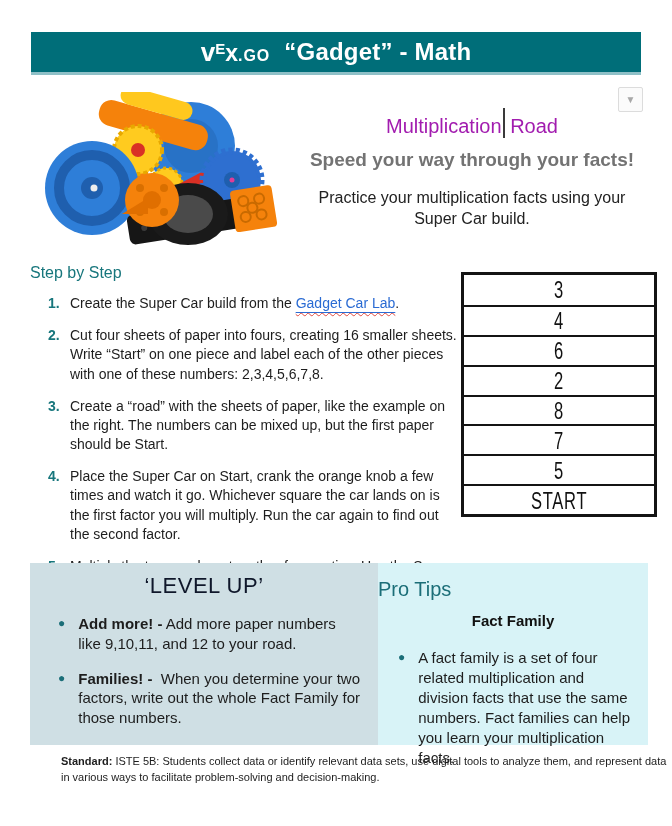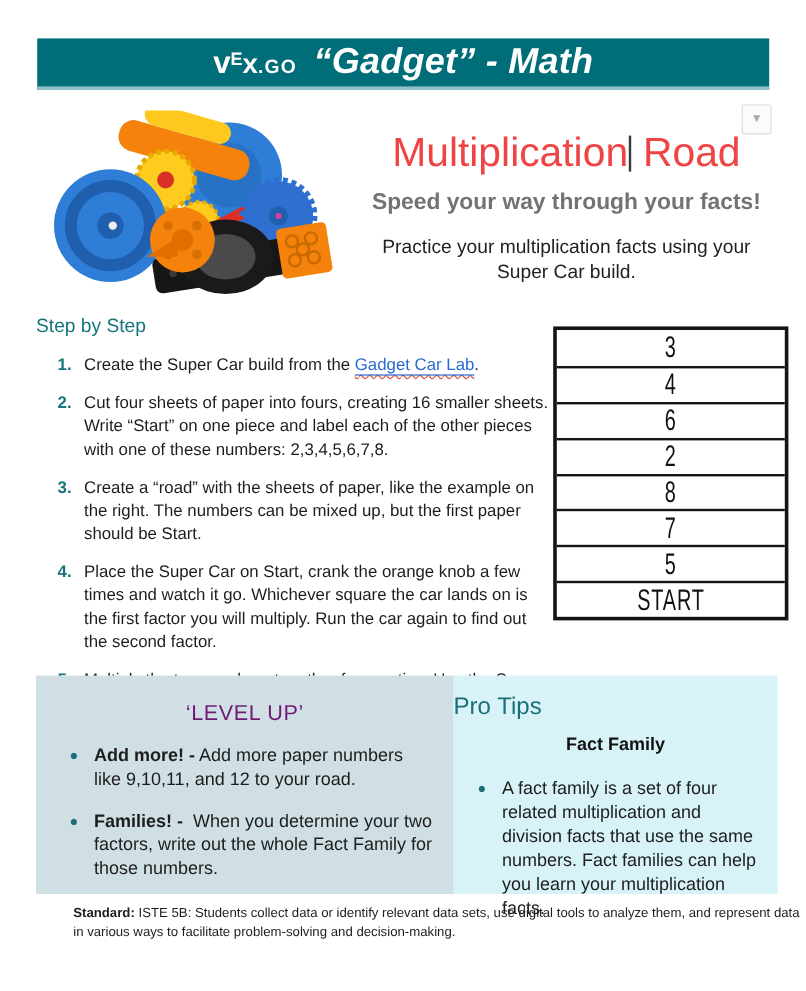--- a/index.html
+++ b/index.html
@@ -8,34 +8,34 @@
 
   
   .header-bar{position:absolute;left:31px;top:32px;width:610px;height:40px;
     background:#006E79;border-bottom:3px solid #8FC0C7;
     display:flex;align-items:center;justify-content:center;gap:14px;color:#fff;}
   .logo{display:flex;align-items:baseline;font-weight:bold;}
   .logo-v{font-size:26px;}
   .logo-e{font-size:15px;position:relative;top:-7px;}
   .logo-x{font-size:23px;}
   .logo-go{font-size:16px;font-weight:700;letter-spacing:1px;}
-  .header-title{font-size:30px;font-weight:bold;letter-spacing:0.2px;font-style:italic;}
+  .header-title{font-size:24px;font-weight:bold;letter-spacing:0.2px;}
 
   
   .collapse-btn{position:absolute;left:618px;top:87px;width:23px;height:23px;
     background:#fbfbfb;border:1px solid #dcdcdc;border-radius:2px;
     display:flex;align-items:center;justify-content:center;
     color:#a8a8a8;font-size:10px;cursor:pointer;}
 
   
   .car{position:absolute;left:36px;top:92px;width:248px;height:156px;}
 
   
   .hero{position:absolute;left:290px;top:108px;width:364px;text-align:center;}
-  .hero-title{color:#ef4444;font-size:34px;line-height:1.15;}
+  .hero-title{color:#a21caf;font-size:20px;line-height:1.15;}
   .caret{display:inline-block;width:2px;height:30px;background:#3a3a3a;
     vertical-align:-5px;margin-left:1px;}
   .hero-sub{margin-top:11px;font-weight:bold;font-size:19px;color:#737373;}
   .hero-desc{margin-top:17px;font-size:16px;line-height:1.3;color:#222;padding:0 22px;}
 
   
   .steps{position:absolute;left:30px;top:252px;width:428px;}
   .steps-heading{color:#17767C;font-size:16px;margin:12px 0 12px 0;font-weight:400;}
   .step{display:flex;margin:0 0 13px 18px;font-size:14px;line-height:1.37;color:#1d1d1d;}
   .step-num{color:#17767C;font-weight:bold;width:22px;flex:none;}
@@ -49,21 +49,21 @@
   .road{position:absolute;left:461px;top:272px;width:190px;height:239px;
     border:3px solid #141414;display:grid;grid-template-rows:repeat(8,1fr);background:#fff;}
   .road-cell{border-top:2px solid #141414;display:flex;align-items:center;justify-content:center;
     font-size:23px;color:#111;}
   .road-cell:first-child{border-top:none;}
   .road-cell span{display:inline-block;transform:scale(0.72,1.08);letter-spacing:1px;}
 
   
   .levelup{position:absolute;left:30px;top:563px;width:348px;height:182px;background:#CFDFE4;}
   .protips{position:absolute;left:378px;top:563px;width:270px;height:182px;background:#D8F3F7;}
-  .levelup-heading{text-align:center;color:#701a75;font-size:18px;margin-top:21px;letter-spacing:0.5px;}
+  .levelup-heading{text-align:center;color:#0f172a;font-size:22px;margin-top:10px;letter-spacing:0.5px;}
   .lu-bullet{display:flex;margin:15px 16px 0 28px;font-size:15px;line-height:1.32;color:#1d1d1d;}
   .bullet-dot{color:#1B6E78;margin-right:13px;font-size:12px;line-height:1.6;flex:none;}
   .protips-heading{text-align:left;color:#1B6E78;font-size:20px;margin-top:15px;font-weight:400;}
   .protips-sub{text-align:center;font-weight:bold;font-size:15px;margin-top:11px;color:#111;}
   .pt-bullet{display:flex;margin:19px 10px 0 20px;font-size:15px;line-height:1.33;color:#1d1d1d;}
 
   
   .standard{position:absolute;left:17px;top:754px;width:616px;font-size:11px;
     line-height:1.45;color:#1d1d1d;margin-left:44px;}
   .standard-label{font-weight:bold;}

